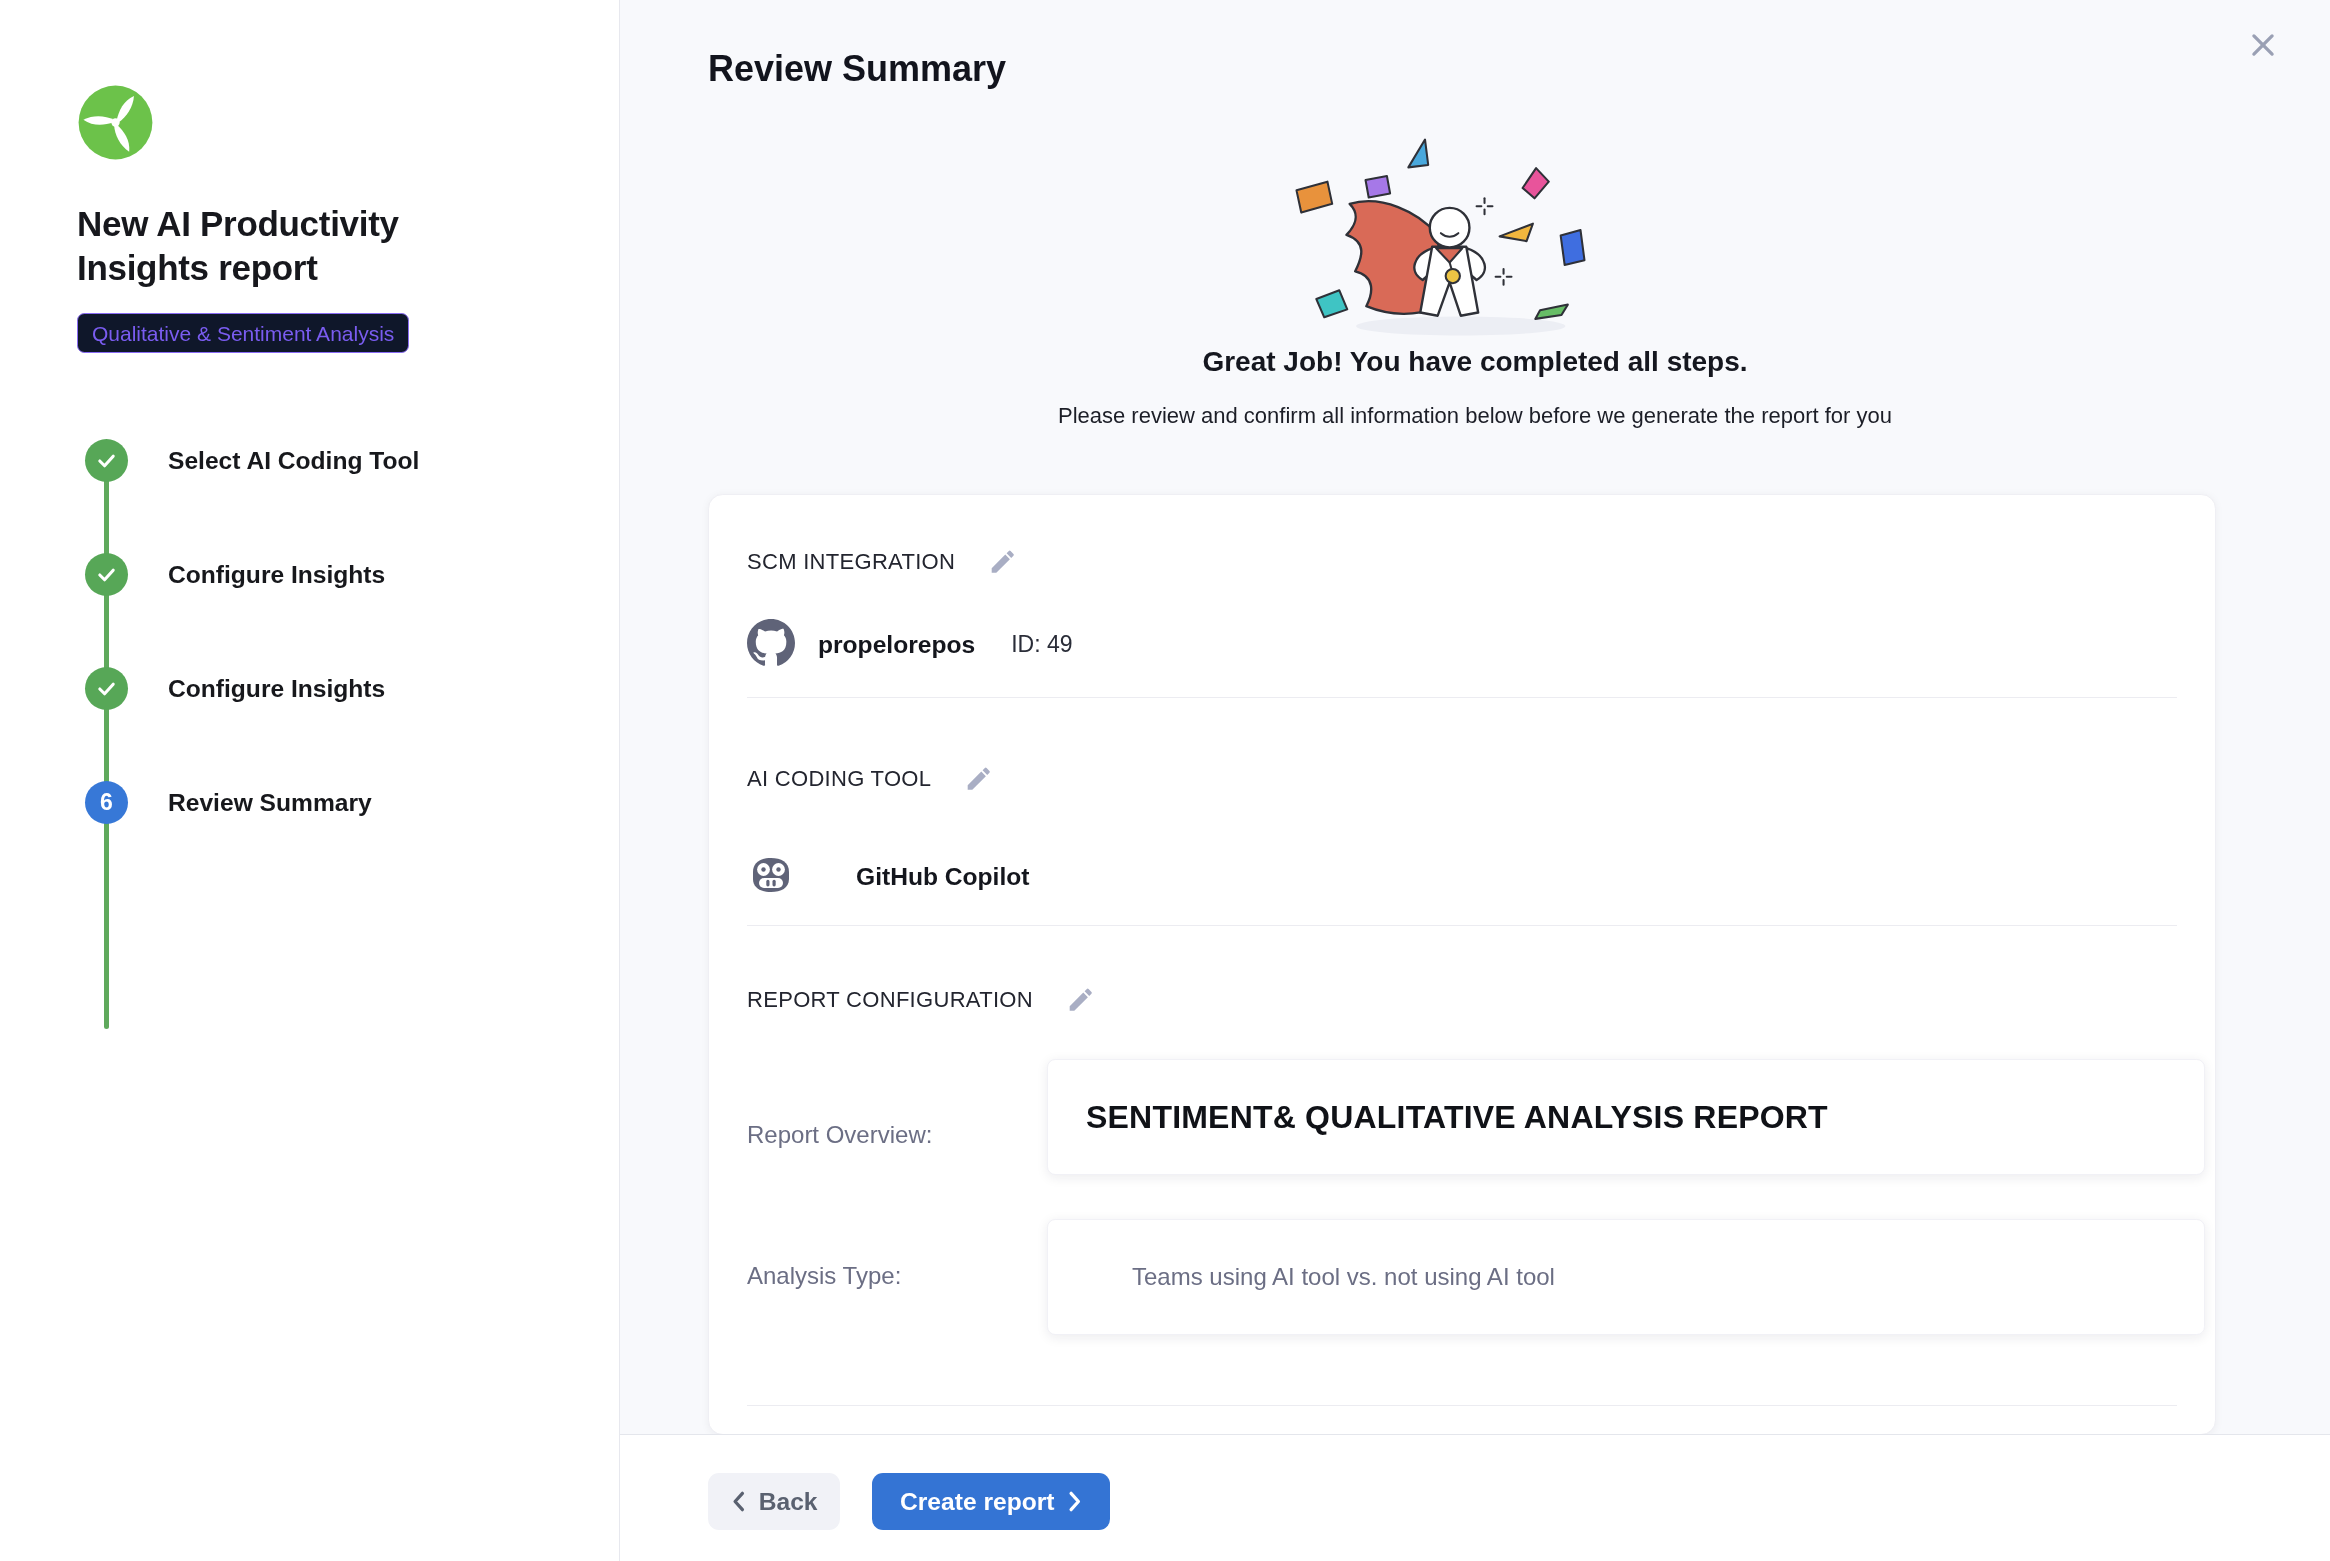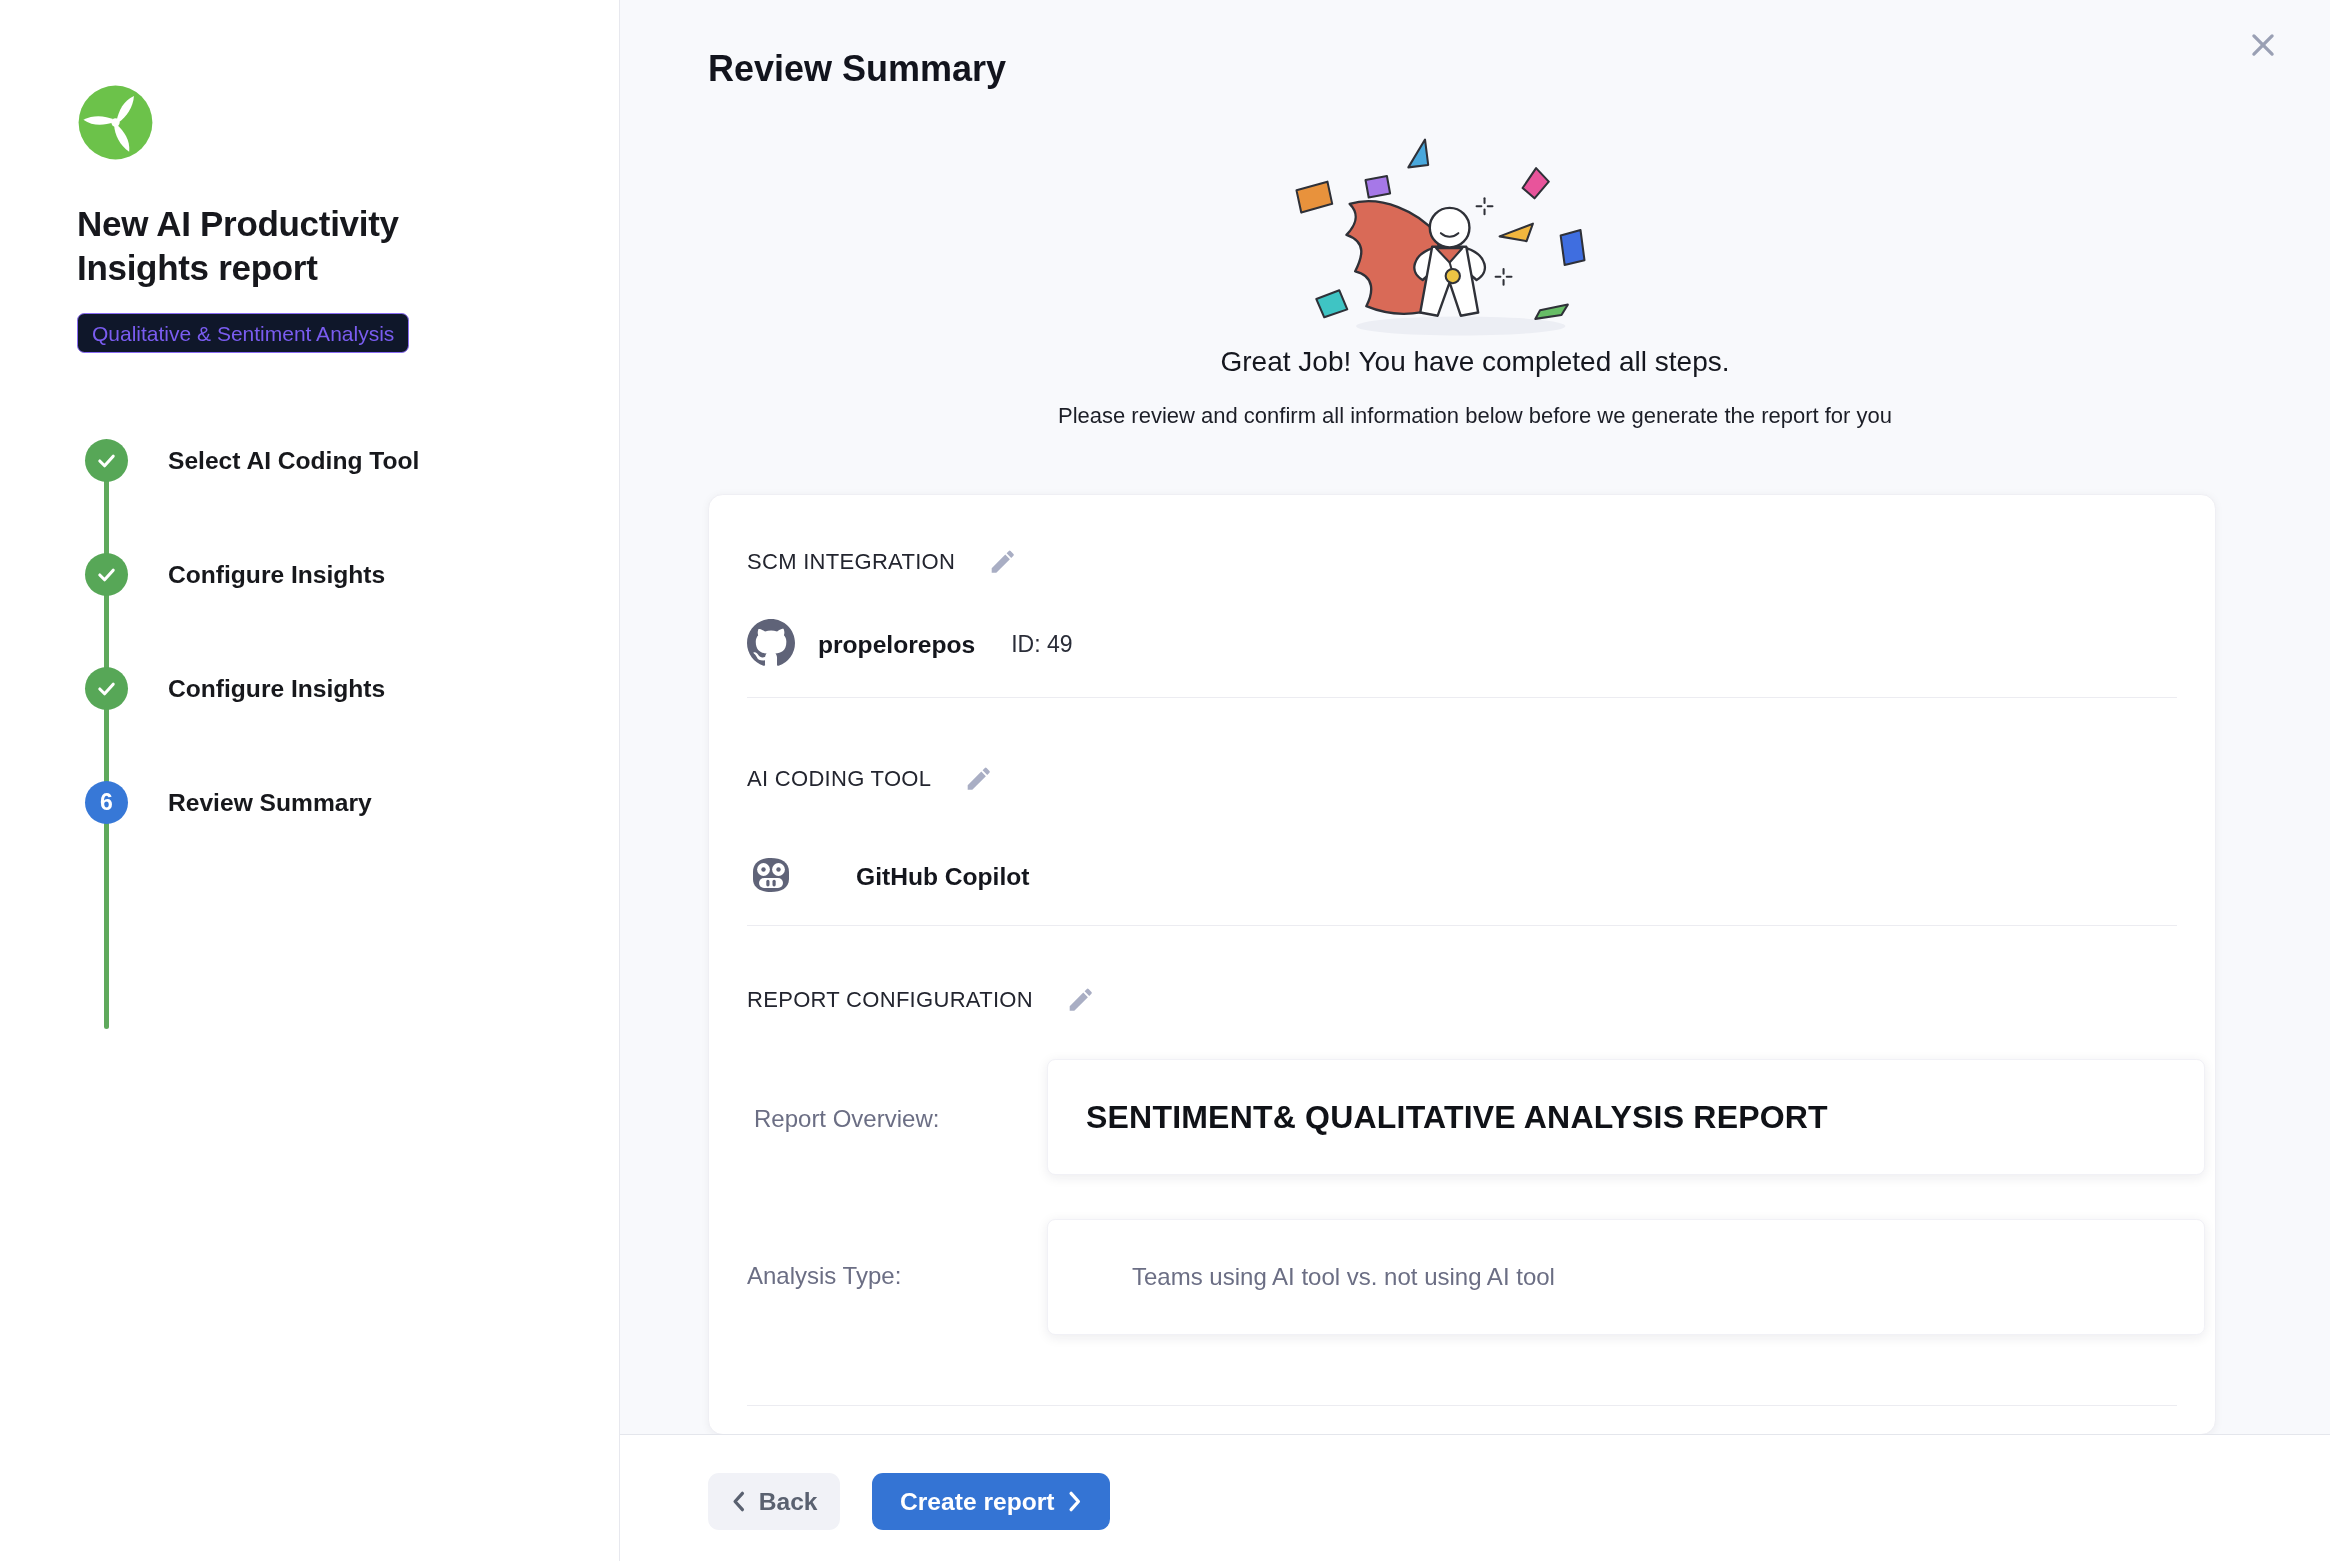--- a/index.html
+++ b/index.html
@@ -51,21 +51,21 @@
   .main {
     position:absolute; left:620px; top:0; right:0; height:1434px;
     background:#f8f9fc;
   }
   .main-title { position:absolute; left:88px; top:18px; font-size:36px; font-weight:700; color:#12141d; }
   .close-btn { position:absolute; top:26px; right:48px; width:38px; height:38px; cursor:pointer; background:none; border:none; padding:0; }
 
   .illustration { position:absolute; left:50%; top:115px; transform:translateX(-50%); width:459px; height:238px; }
   .hero-heading {
     position:absolute; left:0; right:0; top:346px; text-align:center;
-    font-size:28px; font-weight:400; color:#15171f;
+    font-size:28px; font-weight:700; color:#15171f;
   }
   .hero-sub {
     position:absolute; left:0; right:0; top:403px; text-align:center;
     font-size:22px; font-weight:400; color:#1c1e27;
   }
 
   
   .card {
     position:absolute; left:88px; top:494px; width:1508px; height:941px;
     background:#ffffff; border:0.8px solid #efeff4; border-radius:14.7px;
@@ -274,21 +274,21 @@
 
     <div class="sec-head" style="top:490px;">
       <span class="sec-label">REPORT CONFIGURATION</span>
       <button class="edit-btn" aria-label="Edit report configuration">
         <svg viewBox="0 0 24 24" width="29.5" height="29.5" fill="#a9aec4">
           <path d="M3 17.25V21h3.75L17.81 9.94l-3.75-3.75L3 17.25zM20.71 7.04a1 1 0 0 0 0-1.41l-2.34-2.34a1 1 0 0 0-1.41 0l-1.83 1.83 3.75 3.75 1.83-1.83z"></path>
         </svg>
       </button>
     </div>
 
-    <span class="row-label" style="top:610px;margin-left:7px;">Report Overview:</span>
+    <span class="row-label" style="top:626px;">Report Overview:</span>
     <div class="value-box" style="top:564px;">
       <span class="value-bold">SENTIMENT&amp; QUALITATIVE ANALYSIS REPORT</span>
     </div>
 
     <span class="row-label" style="top:767px;">Analysis Type:</span>
     <div class="value-box" style="top:724px;">
       <span class="value-muted">Teams using AI tool vs. not using AI tool</span>
     </div>
 
     <div class="divider" style="top:910px;"></div>

